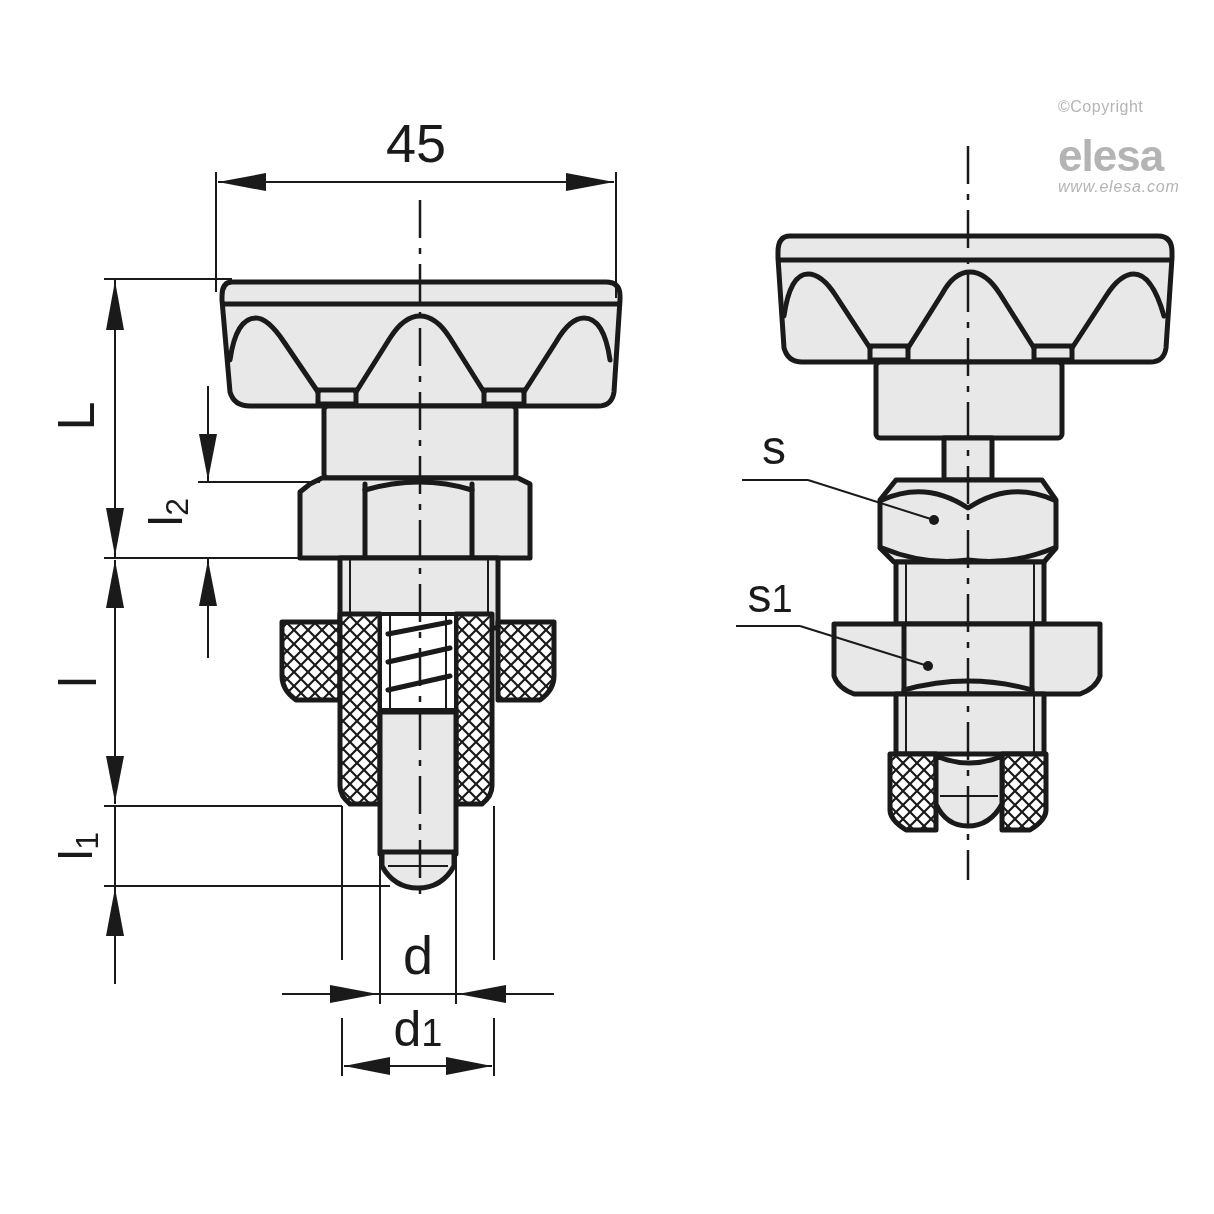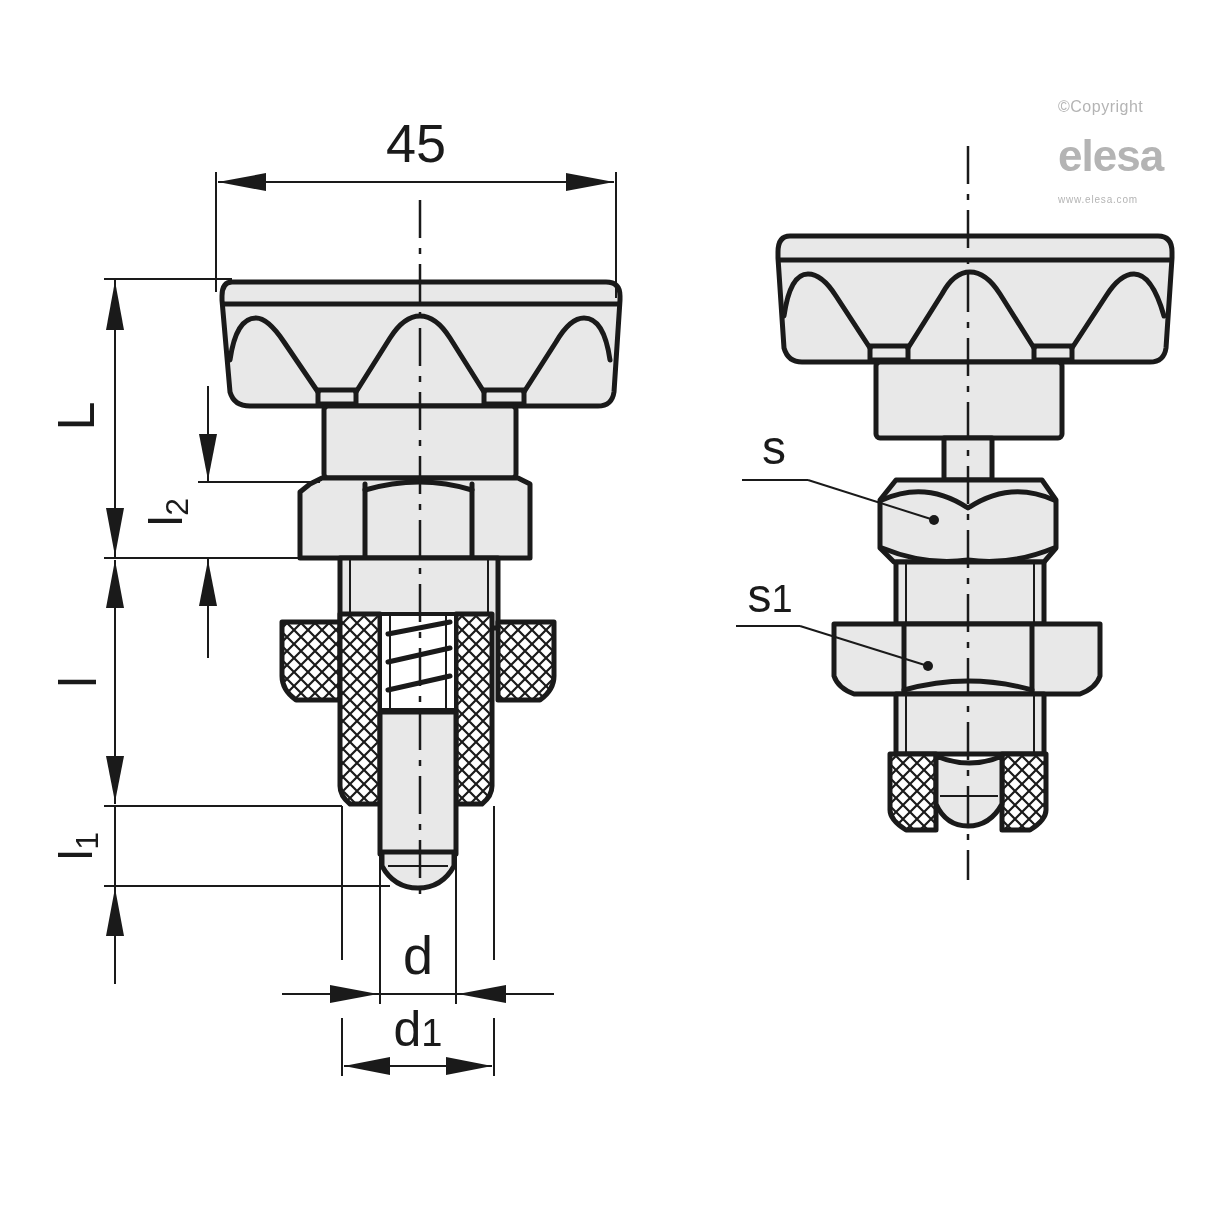--- a/index.html
+++ b/index.html
@@ -9,21 +9,21 @@
   .thick { stroke-width: 5; stroke-linejoin: round; stroke-linecap: round; }
   .thin { stroke-width: 2; }
   .part { fill: #e8e8e8; stroke: #1a1a1a; stroke-width: 5; stroke-linejoin: round; }
   .cl { stroke: #1a1a1a; stroke-width: 2.5; stroke-dasharray: 38 10 6 10; fill: none; }
   .dimtxt { font-family: "Liberation Sans", sans-serif; fill: #1a1a1a; }
   .arrow { fill: #1a1a1a; }
   .logo { position: absolute; left: 1058px; top: 98px; width: 150px; text-align: left;
           font-family: "Liberation Sans", sans-serif; color: #b4b4b4; }
   .logo .copy { font-size: 16px; letter-spacing: 0.5px; }
   .logo .brand { font-size: 44px; font-weight: bold; letter-spacing: -1px; line-height: 44px; margin-top: 18px; }
-  .logo .url { font-size: 10px; letter-spacing: 0.8px; margin-top: 16px; }
+  .logo .url { font-size: 16px; letter-spacing: 0.8px; margin-top: 0; font-style: italic; }
 </style>
 </head>
 <body>
 
 <div class="logo">
   <div class="copy">©Copyright</div>
   <div class="brand">elesa</div>
   <div class="url">www.elesa.com</div>
 </div>
 

